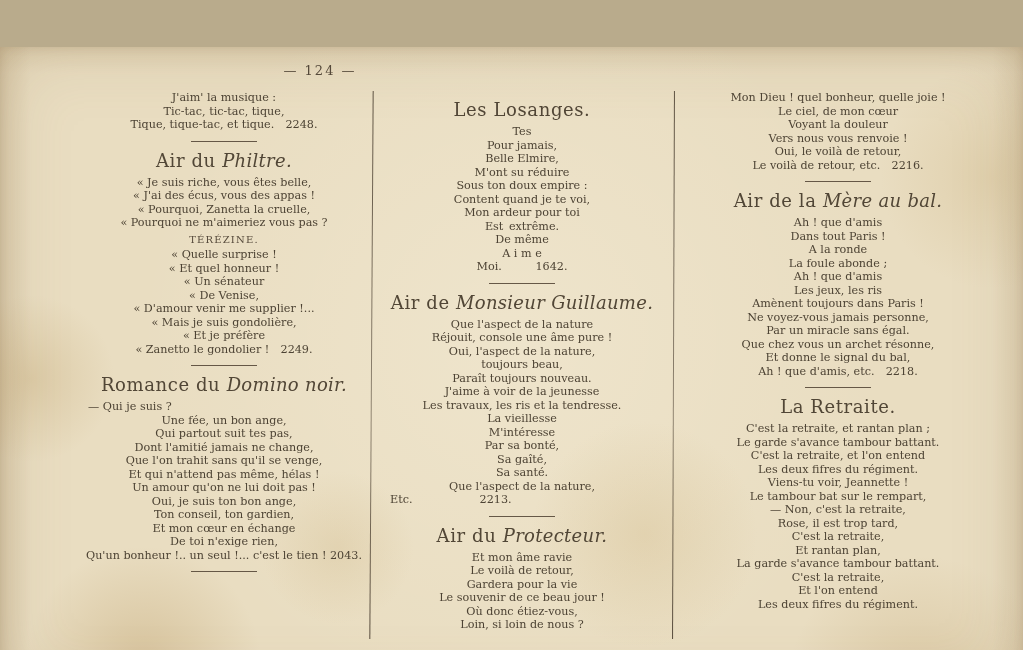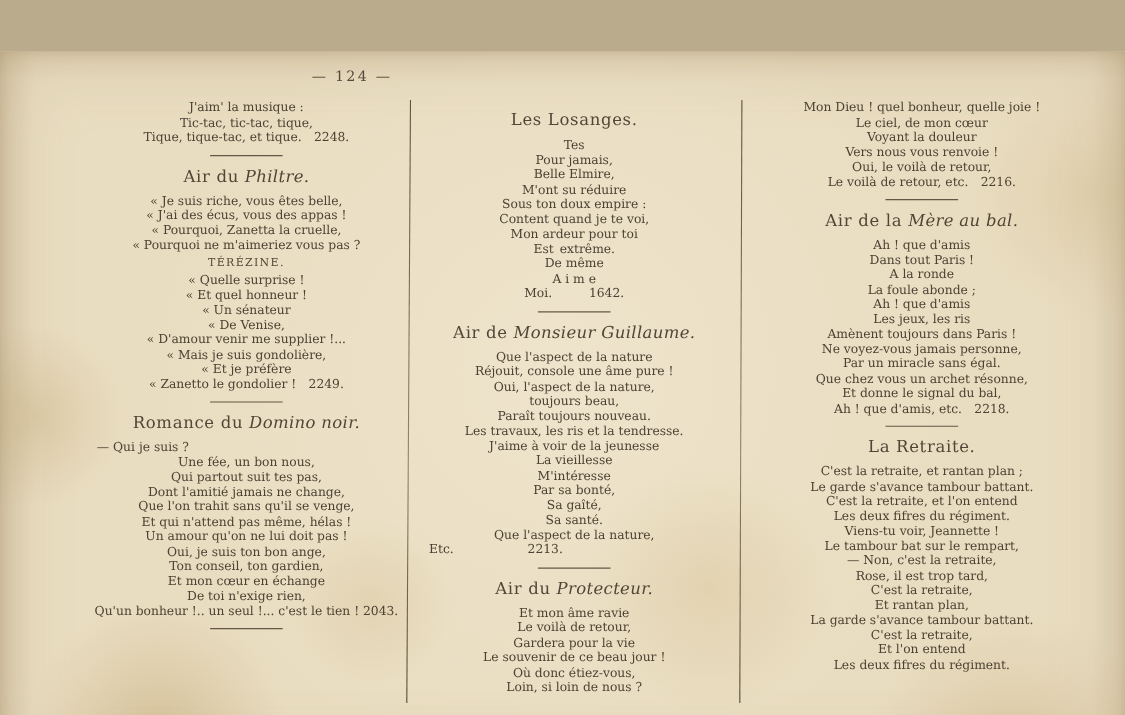--- a/index.html
+++ b/index.html
@@ -35,21 +35,21 @@
     position:absolute;top:44px;width:1px;height:548px;
     background:linear-gradient(to bottom, rgba(70,58,44,0.85), rgba(70,58,44,0.55) 60%, rgba(70,58,44,0.9));
   }
   .vrule-1{left:371px;transform:rotate(0.35deg);}
   .vrule-2{left:673px;transform:rotate(0.2deg);}
   .col{position:absolute;top:44px;font-size:11.2px;line-height:13.5px;}
   .col-1{left:84px;width:280px;}
   .col-2{left:386px;width:272px;}
   .col-3{left:700px;width:276px;}
   .title{
-    text-align:center;font-size:15px;line-height:15px;
+    text-align:center;font-size:18px;line-height:15px;
     margin:11px 0 8px 0;letter-spacing:0.6px;color:#514636;
   }
   .title .it{font-style:italic;letter-spacing:0.3px;}
   .line{text-align:center;white-space:pre-wrap;}
   .line.left{text-align:left;padding-left:4px;}
   .line.sc{font-size:10px;letter-spacing:1.2px;margin:3px 0 2px 0;color:#55493a;}
   .sec-rule{
     width:66px;margin:9px auto 8px auto;height:0;
     border-top:1.6px solid rgba(78,64,48,0.85);
   }
@@ -82,21 +82,21 @@
         <div class="line">« De Venise,</div>
         <div class="line">« D'amour venir me supplier !...</div>
         <div class="line">« Mais je suis gondolière,</div>
         <div class="line">« Et je préfère</div>
         <div class="line">« Zanetto le gondolier !  2249.</div>
       </section>
       <div class="sec-rule"></div>
       <section>
         <div class="title"><span>Romance du </span><span class="it">Domino noir.</span></div>
         <div class="line left">— Qui je suis ?</div>
-        <div class="line">Une fée, un bon nous,</div>
+        <div class="line">Une fée, un bon ange,</div>
         <div class="line">Qui partout suit tes pas,</div>
         <div class="line">Dont l'amitié jamais ne change,</div>
         <div class="line">Que l'on trahit sans qu'il se venge,</div>
         <div class="line">Et qui n'attend pas même, hélas !</div>
         <div class="line">Un amour qu'on ne lui doit pas !</div>
         <div class="line">Oui, je suis ton bon ange,</div>
         <div class="line">Ton conseil, ton gardien,</div>
         <div class="line">Et mon cœur en échange</div>
         <div class="line">De toi n'exige rien,</div>
         <div class="line">Qu'un bonheur !.. un seul !... c'est le tien ! 2043.</div>
@@ -119,22 +119,22 @@
         <div class="line">Moi.   1642.</div>
       </section>
       <div class="sec-rule"></div>
       <section>
         <div class="title"><span>Air de </span><span class="it">Monsieur Guillaume.</span></div>
         <div class="line">Que l'aspect de la nature</div>
         <div class="line">Réjouit, console une âme pure !</div>
         <div class="line">Oui, l'aspect de la nature,</div>
         <div class="line">toujours beau,</div>
         <div class="line">Paraît toujours nouveau.</div>
+        <div class="line">J'aime à voir de la jeunesse</div>
         <div class="line">Les travaux, les ris et la tendresse.</div>
-        <div class="line">J'aime à voir de la jeunesse</div>
         <div class="line">La vieillesse</div>
         <div class="line">M'intéresse</div>
         <div class="line">Par sa bonté,</div>
         <div class="line">Sa gaîté,</div>
         <div class="line">Sa santé.</div>
         <div class="line">Que l'aspect de la nature,</div>
         <div class="line left">Etc.      2213.</div>
       </section>
       <div class="sec-rule"></div>
       <section>

